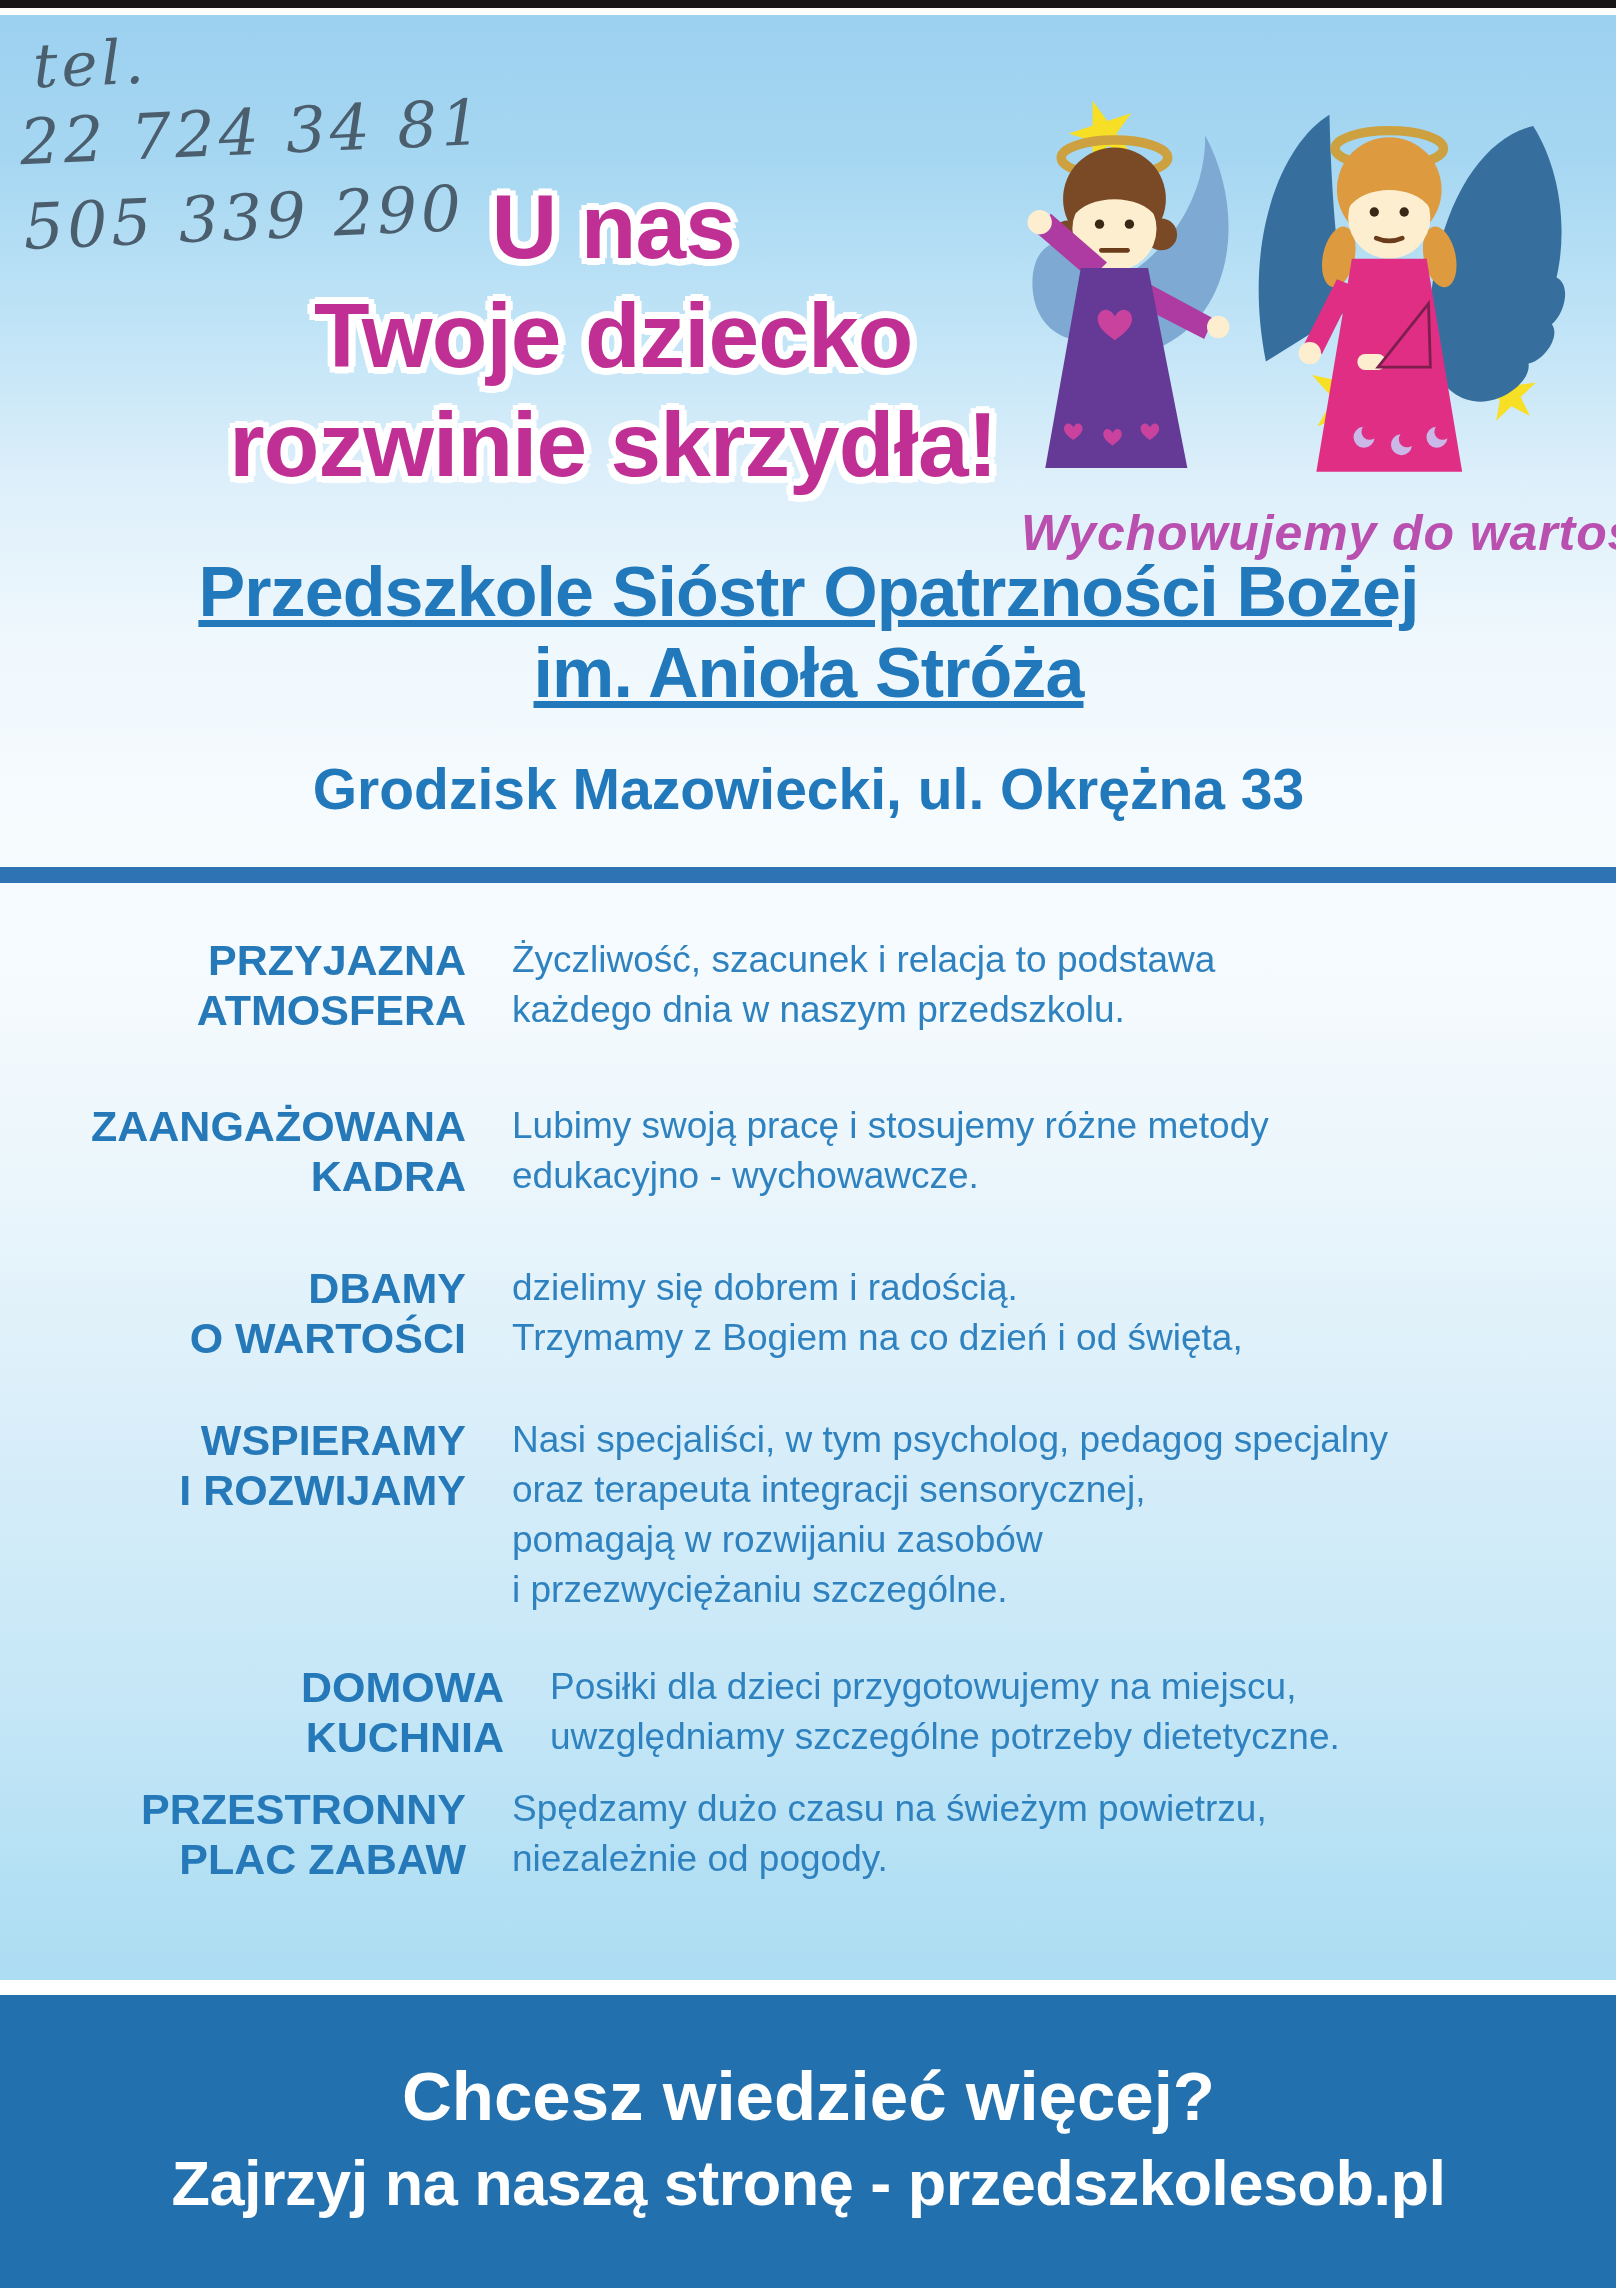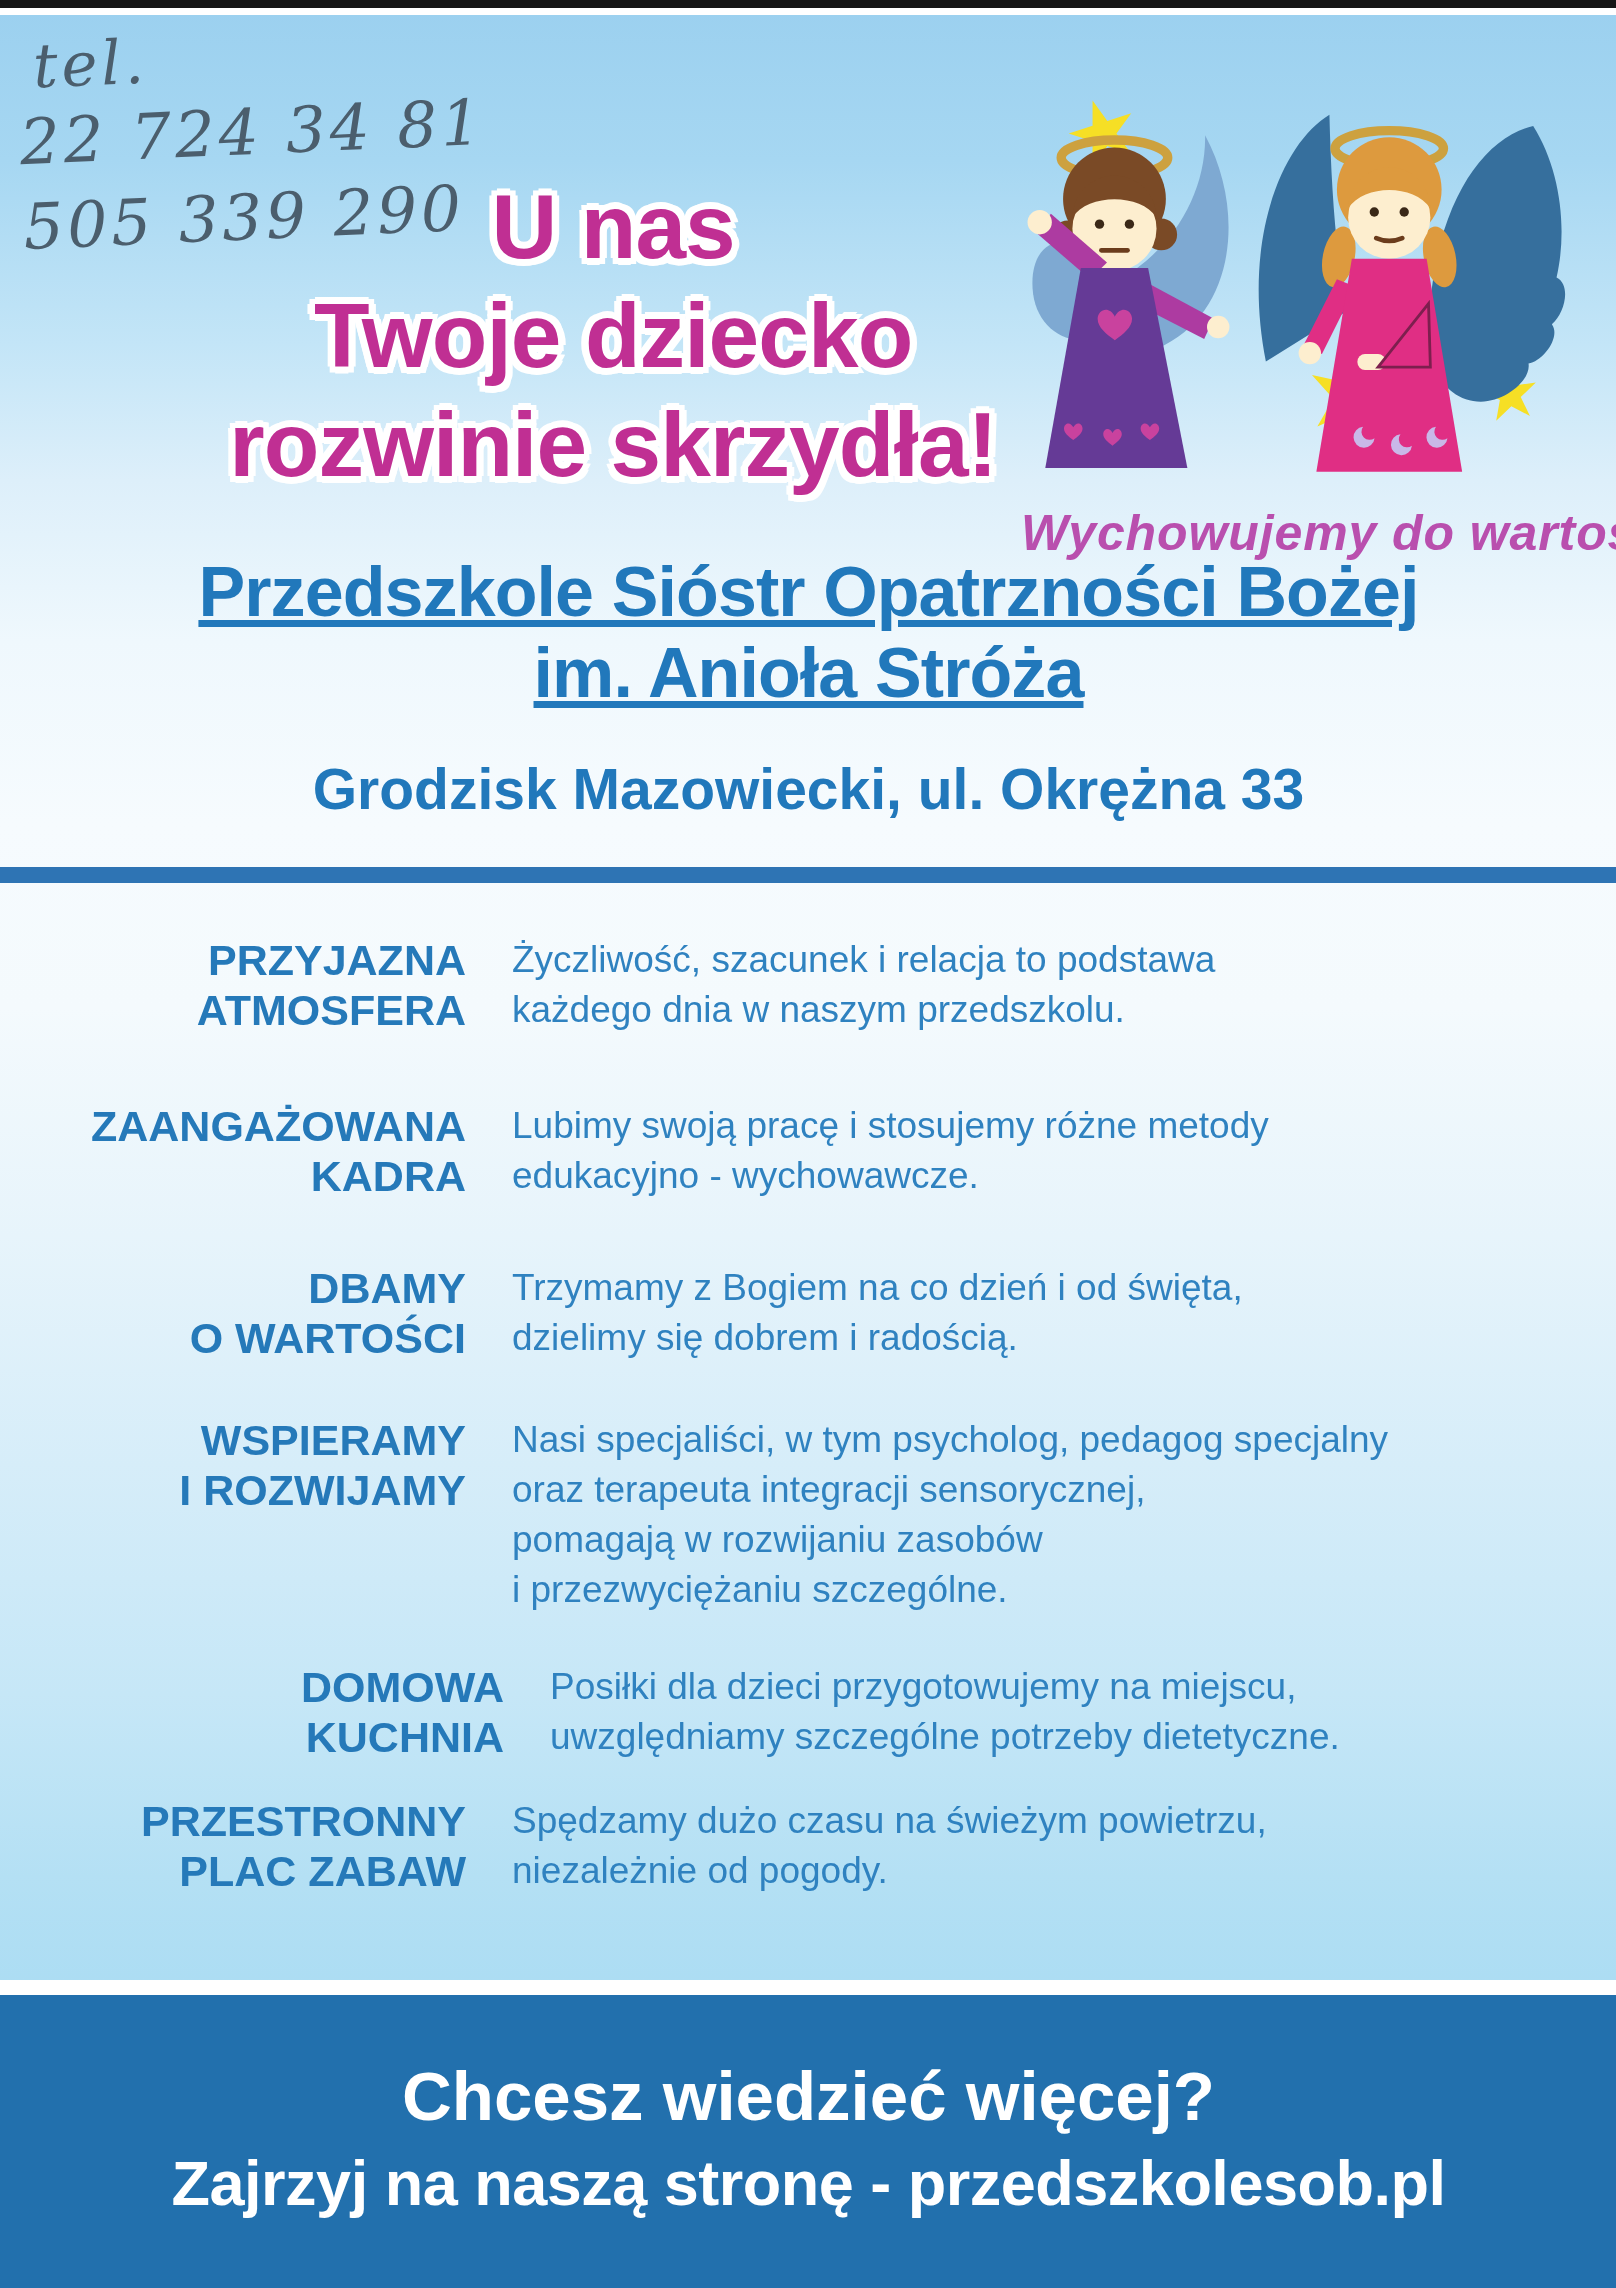--- a/index.html
+++ b/index.html
@@ -100,21 +100,21 @@
   .feature-text{
     margin-left:46px;
     font-size:37px;line-height:50px;
     color:#2f82c0;
   }
   .row-1{margin-top:3px;}
   .row-2{margin-top:66px;}
   .row-3{margin-top:62px;}
   .row-4{margin-top:52px;}
   .row-5{margin-top:47px;padding-left:38px;}
-  .row-6{margin-top:34px;}
+  .row-6{margin-top:22px;}
   .line{display:block;white-space:nowrap;}
 
   
   .footer-white-band{position:absolute;top:1980px;left:0;right:0;height:15.7px;background:#ffffff;}
   .footer-banner{
     position:absolute;top:1995px;bottom:0;left:0;right:0;
     background:#2270ad;
     text-align:center;
     color:#ffffff;
     padding-top:58px;
@@ -233,22 +233,22 @@
         <span class="line">edukacyjno - wychowawcze.</span>
       </div>
     </div>
 
     <div class="feature-row row-3">
       <div class="feature-label">
         <span class="line">DBAMY</span>
         <span class="line">O WARTOŚCI</span>
       </div>
       <div class="feature-text">
+        <span class="line">dzielimy się dobrem i radością.</span>
         <span class="line">Trzymamy z Bogiem na co dzień i od święta,</span>
-        <span class="line">dzielimy się dobrem i radością.</span>
       </div>
     </div>
 
     <div class="feature-row row-4">
       <div class="feature-label">
         <span class="line">WSPIERAMY</span>
         <span class="line">I ROZWIJAMY</span>
       </div>
       <div class="feature-text">
         <span class="line">Nasi specjaliści, w tym psycholog, pedagog specjalny</span>

